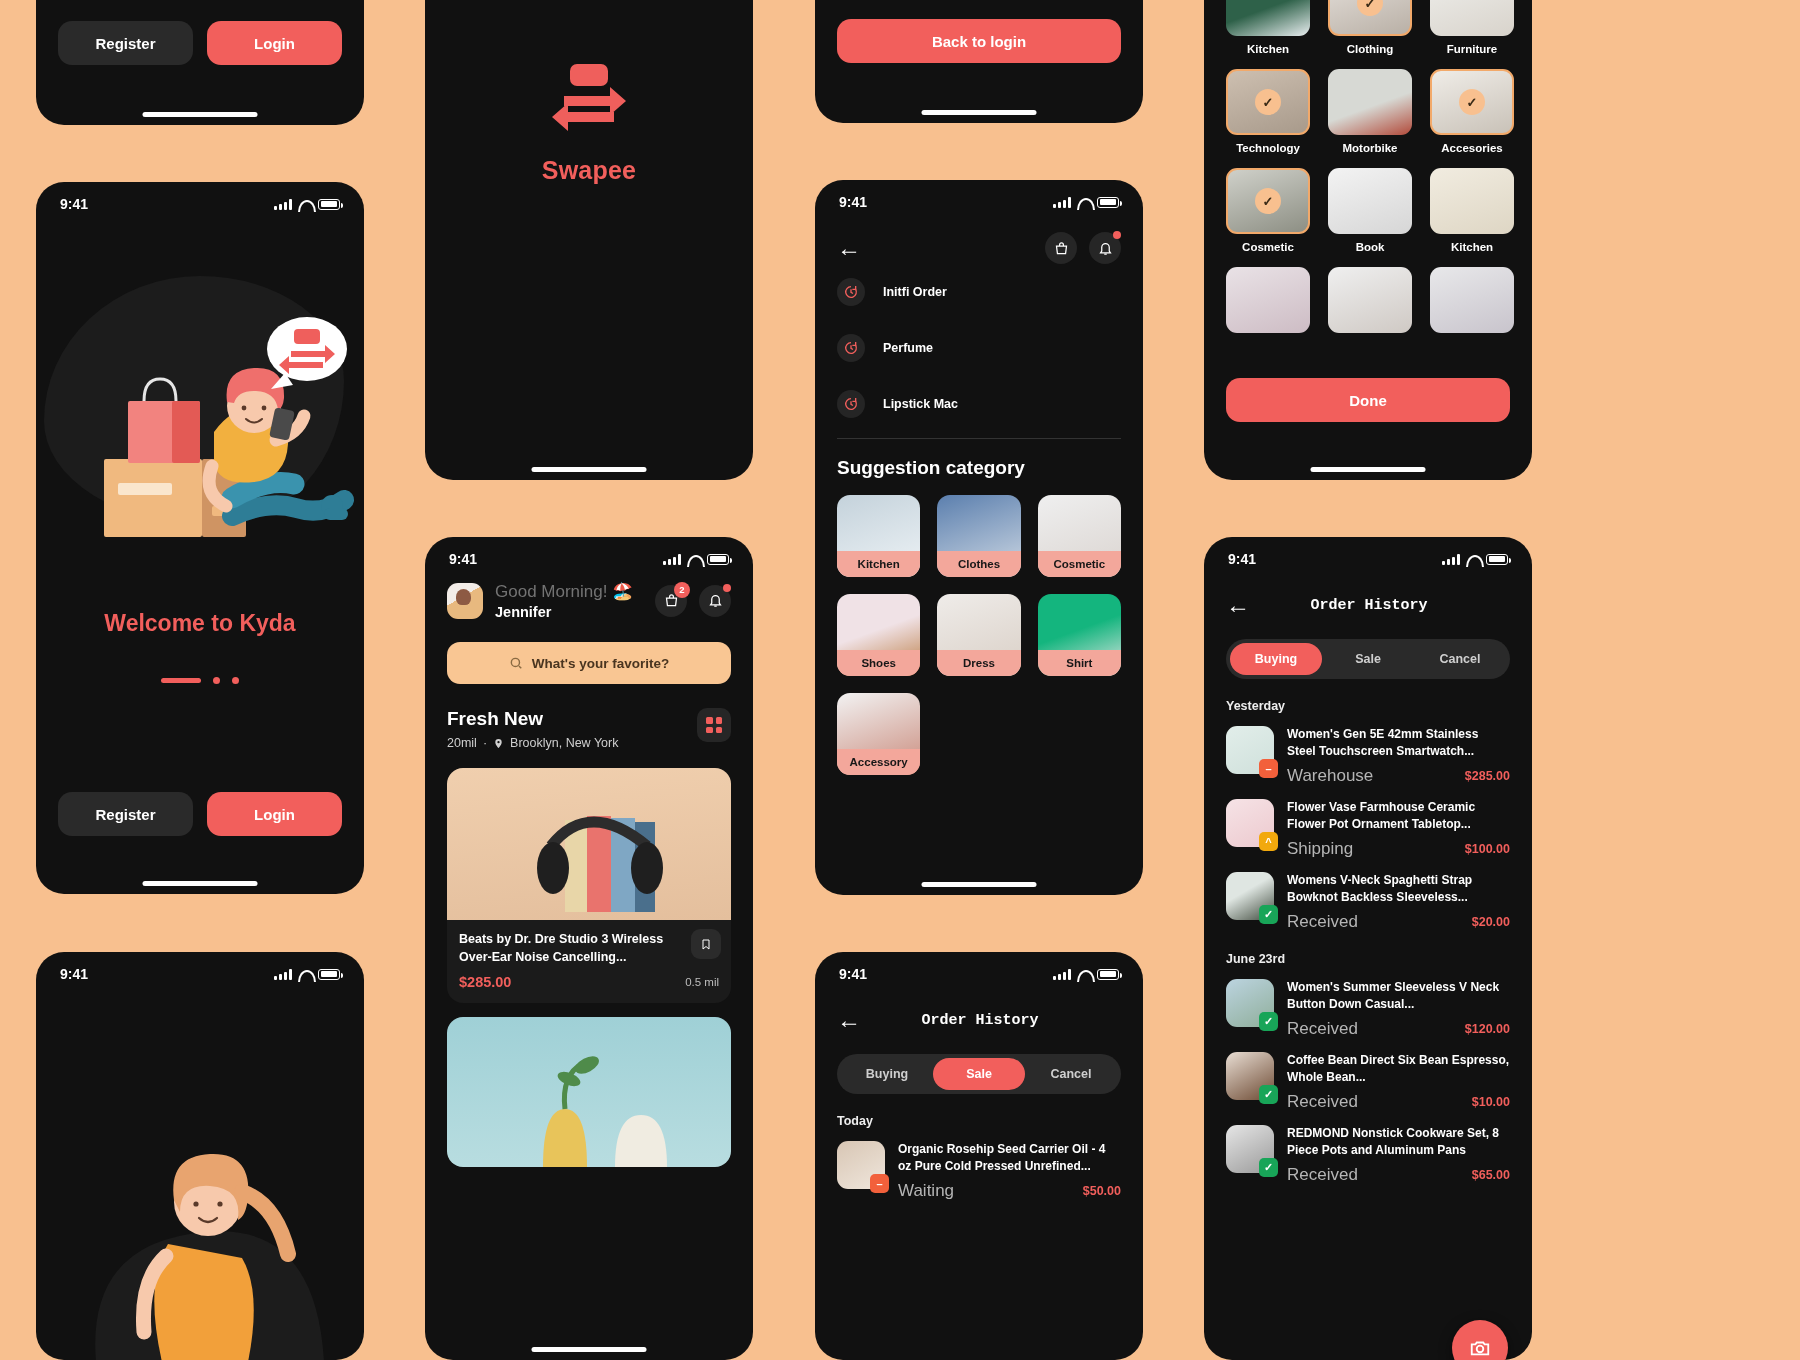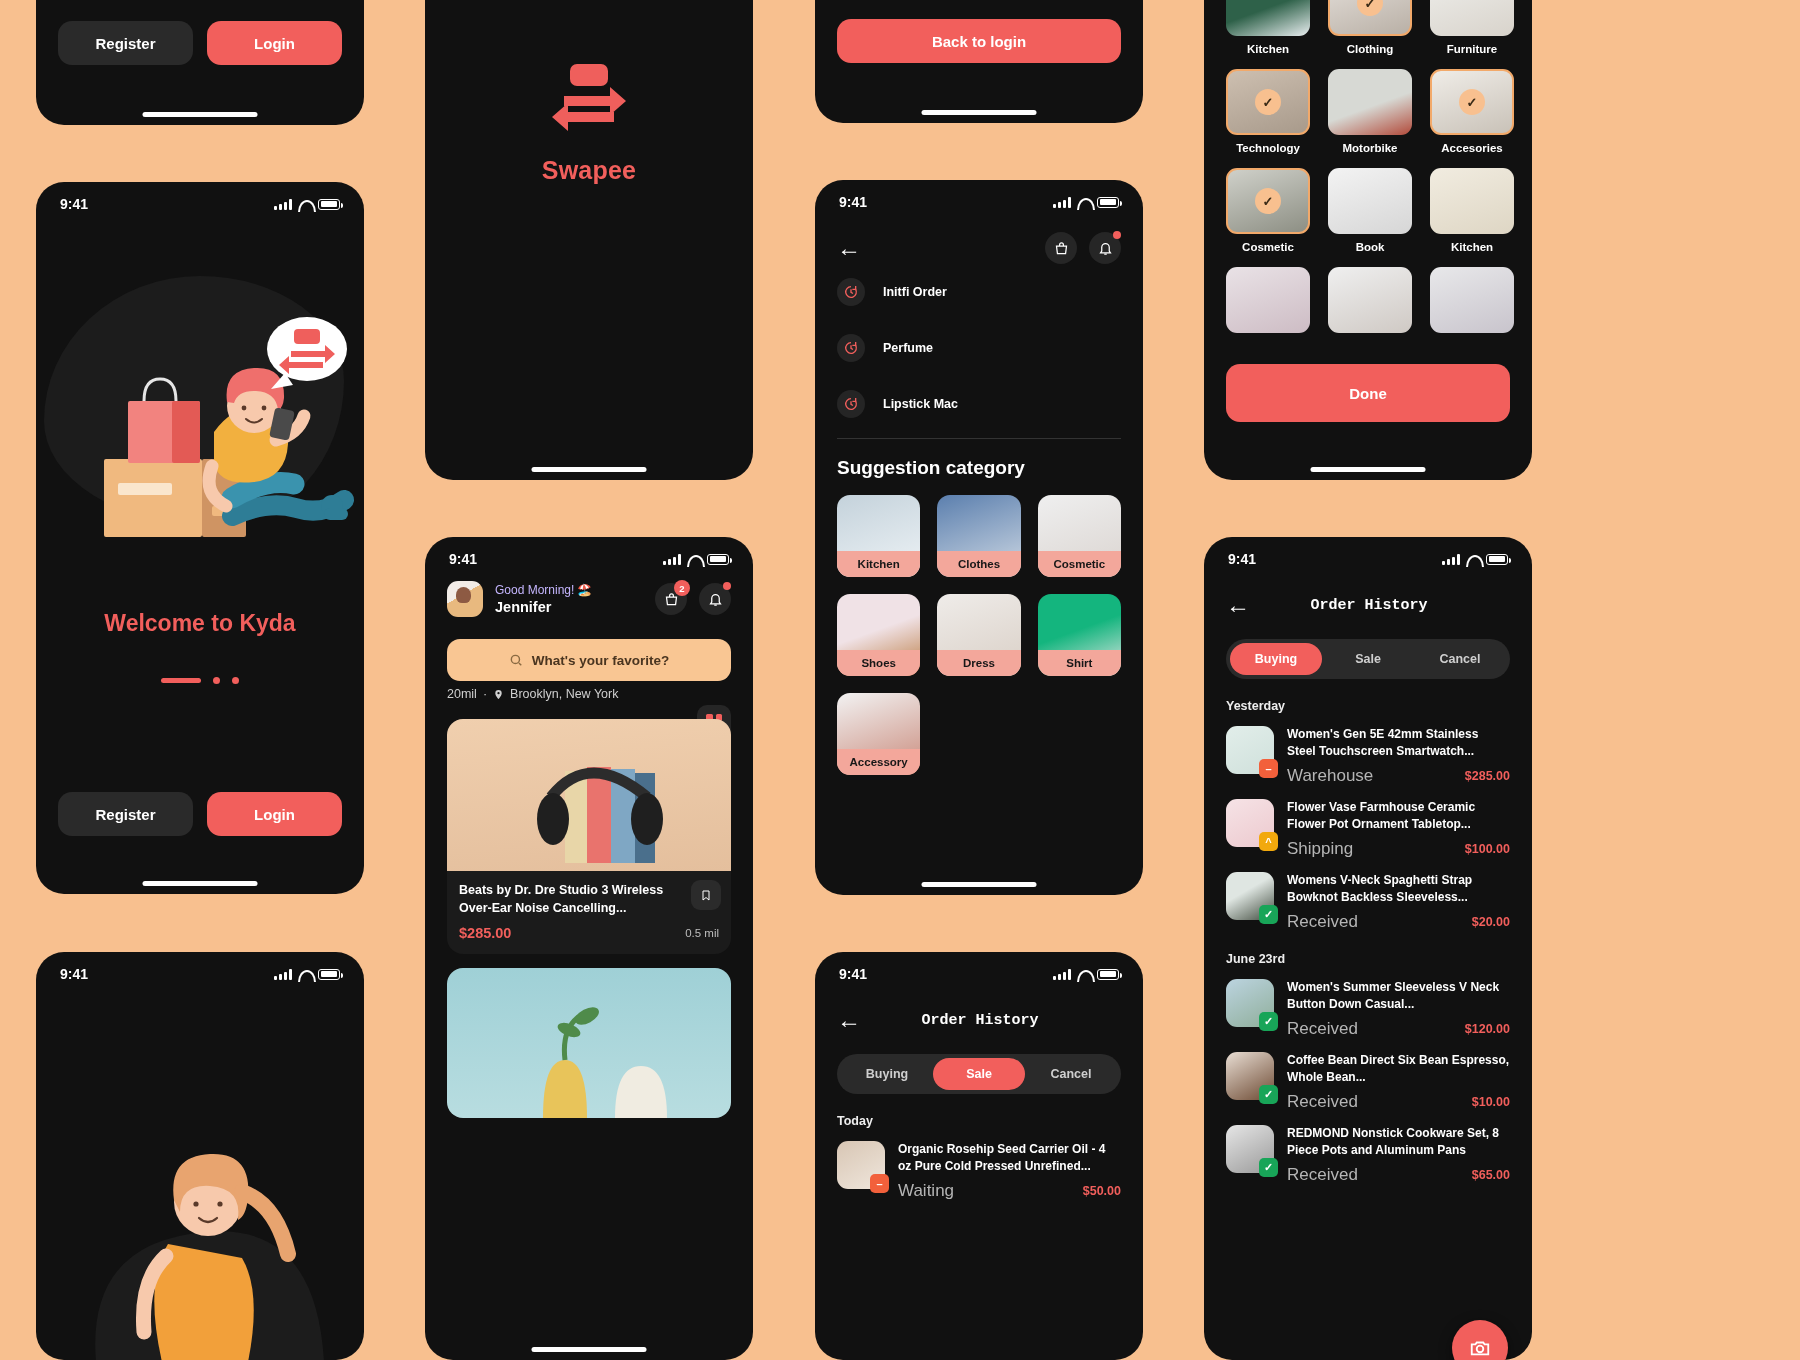--- a/index.html
+++ b/index.html
@@ -71,21 +71,21 @@
   .brand { color:#f25f5c; font-size:25px; font-weight:bold; letter-spacing:.2px; margin-top:14px;}
 
   
   #s5 { left:425px; top:537px; width:328px; height:823px; }
   .hdr { display:flex; align-items:center; padding:10px 22px 0 22px; gap:12px;}
   .avatar { width:36px;height:36px;border-radius:11px;overflow:hidden;flex:none;
     background:linear-gradient(150deg,#f2ece7 40%,#e8b97f 40%);position:relative;}
   .avatar:after{content:"";position:absolute;left:9px;top:6px;width:15px;height:16px;
     border-radius:50% 50% 40% 40%;background:#8d5a43;}
   .greet { flex:1; min-width:0;}
-  .greet .g1{font-size:12px;color:#c4b5fd;}
+  .greet .g1{font-size:17px;color:#737373;}
   .greet .g2{font-size:14.5px;font-weight:bold;color:#fff;margin-top:2px;}
   .circ-btn{width:32px;height:32px;border-radius:50%;background:#262626;display:flex;
     align-items:center;justify-content:center;position:relative;flex:none;}
   .badge{position:absolute;top:-3px;right:-3px;min-width:16px;height:16px;border-radius:8px;
     background:#f25f5c;color:#fff;font-size:9.5px;font-weight:bold;display:flex;
     align-items:center;justify-content:center;padding:0 4px;}
   .dot-badge{position:absolute;top:-1px;right:0px;width:8px;height:8px;border-radius:50%;background:#f25f5c;}
   .searchbar{margin:22px 22px 0 22px;height:42px;background:#f9c693;border-radius:13px;
     display:flex;align-items:center;justify-content:center;gap:9px;color:#4a3520;font-size:13.5px;font-weight:bold;}
   .sec-title{font-size:19px;font-weight:bold;padding:24px 22px 0 22px;}
@@ -157,21 +157,21 @@
   
   #s9 { left:1204px; top:-230px; width:328px; height:710px; }
   .pick-grid{display:grid;grid-template-columns:repeat(3,1fr);gap:14px 18px;padding:18px 22px 0 22px;}
   .pick{display:flex;flex-direction:column;align-items:center;gap:7px;}
   .pick .thumb{width:84px;height:66px;border-radius:11px;position:relative;overflow:hidden;}
   .pick.sel .thumb{border:2px solid #f2a96a;}
   .pick .check{position:absolute;left:50%;top:50%;transform:translate(-50%,-50%);
     width:26px;height:26px;border-radius:50%;background:#f8c08f;display:flex;
     align-items:center;justify-content:center;font-size:13px;color:#3a2a16;font-weight:bold;}
   .pick .pname{font-size:11.5px;font-weight:bold;color:#fff;}
-  #s9 .done{position:absolute;left:22px;right:22px;bottom:58px;height:58px;}
+  #s9 .done{position:absolute;left:22px;right:22px;bottom:58px;height:44px;}
 
   
   #s10 { left:1204px; top:537px; width:328px; height:823px; }
   .fab{position:absolute;right:24px;bottom:-16px;width:56px;height:56px;border-radius:50%;
     background:#f25f5c;display:flex;align-items:center;justify-content:center;
     box-shadow:0 4px 14px rgba(0,0,0,.45);}
   svg{display:block;}
 </style>
 </head>
 <body>
@@ -330,20 +330,21 @@
       </div>
     </div>
     <div class="searchbar">
       <svg width="14" height="14" viewBox="0 0 24 24" fill="none" stroke="#8a6a42" stroke-width="2.4">
         <circle cx="11" cy="11" r="7"></circle>
           <path d="M17 17l4 4"></path>
       </svg>
       <span>What's your favorite?</span>
     </div>
     <div style="position:relative;">
+      <div class="sec-title">Fresh New</div>
       <div class="grid-btn" style="top:24px">
           <i></i>
           <i></i>
           <i></i>
           <i></i>
         </div>
       <div class="sec-meta">
         <span>20mil</span>
         <span>·</span>
         <svg width="11" height="13" viewBox="0 0 24 24" fill="#cfcfcf">

